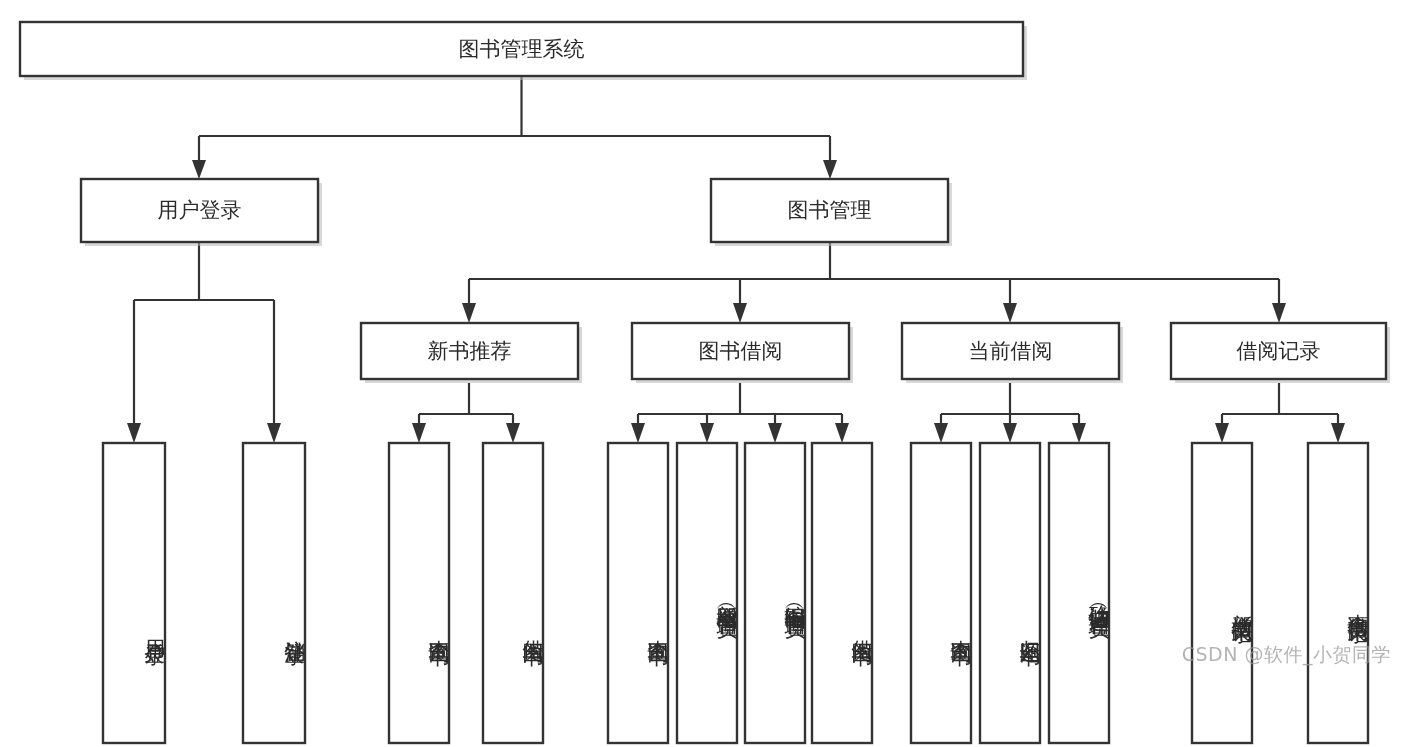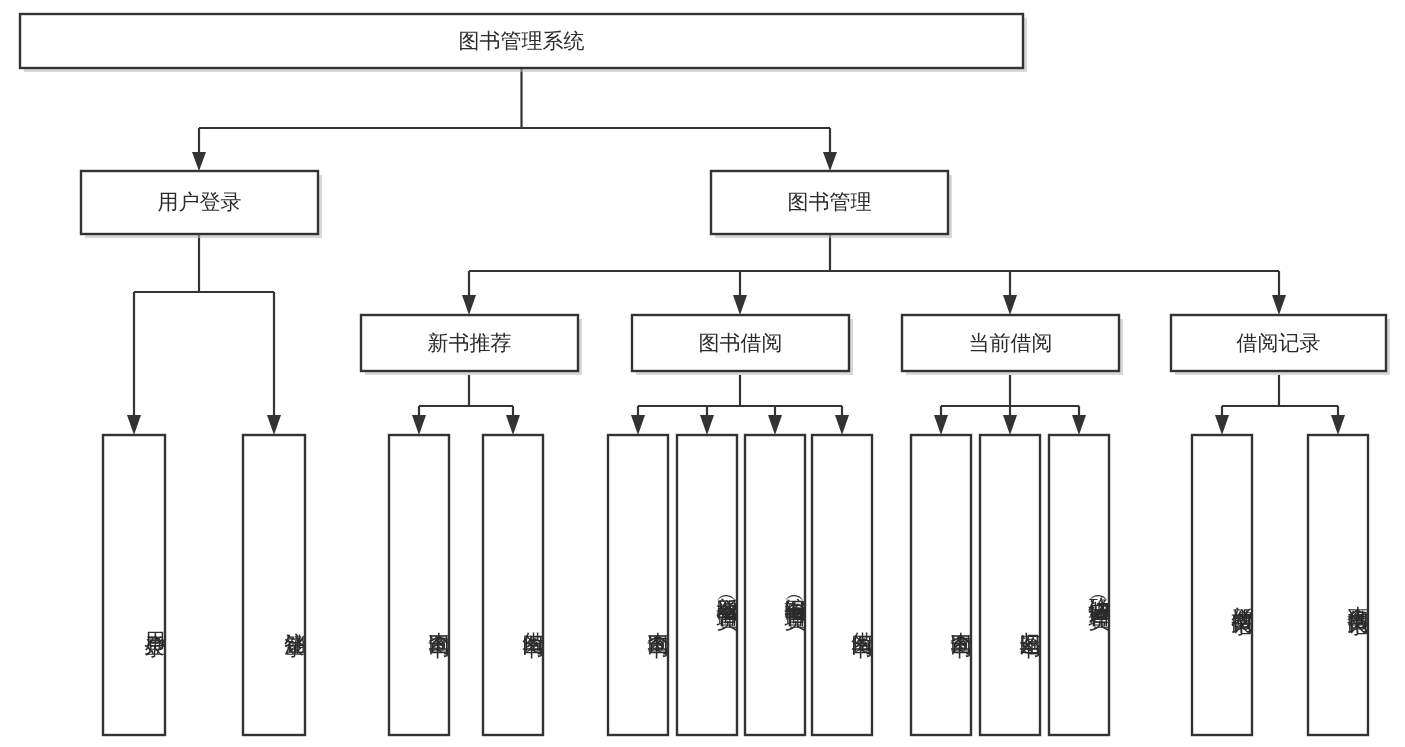--- a/index.html
+++ b/index.html
@@ -12,20 +12,21 @@
     width: 1405px;
     height: 747px;
     overflow: hidden;
     font-family: "DejaVu Sans", "Liberation Sans", sans-serif;
   }
   #diagram-root {
     position: relative;
     width: 1405px;
     height: 666px;
     background: #ffffff;
+    margin-top: 8px;
   }
   svg.diagram-svg {
     position: absolute;
     left: 0;
     top: 0;
     width: 1405px;
     height: 747px;
     display: block;
   }
   .node-rect {
@@ -229,13 +230,14 @@
   <div class="node-label-v" style="left:745px; top:443px; width:60px; height:292px;">编辑图书（管理员）</div>
   <div class="node-label-v" style="left:812px; top:503px; width:60px; height:232px;">借阅图书</div>
 
   <div class="node-label-v" style="left:911px; top:503px; width:60px; height:232px;">查询图书</div>
   <div class="node-label-v" style="left:980px; top:503px; width:60px; height:232px;">归还图书</div>
   <div class="node-label-v" style="left:1049px; top:443px; width:60px; height:292px;">确认归还（管理员）</div>
 
   <div class="node-label-v" style="left:1192px; top:455px; width:60px; height:280px;">新增借阅记录</div>
   <div class="node-label-v" style="left:1308px; top:455px; width:60px; height:280px;">查询借阅记录</div>
 
+  <div class="watermark">CSDN @软件_小贺同学</div>
 </div>
 
 </body></html>

